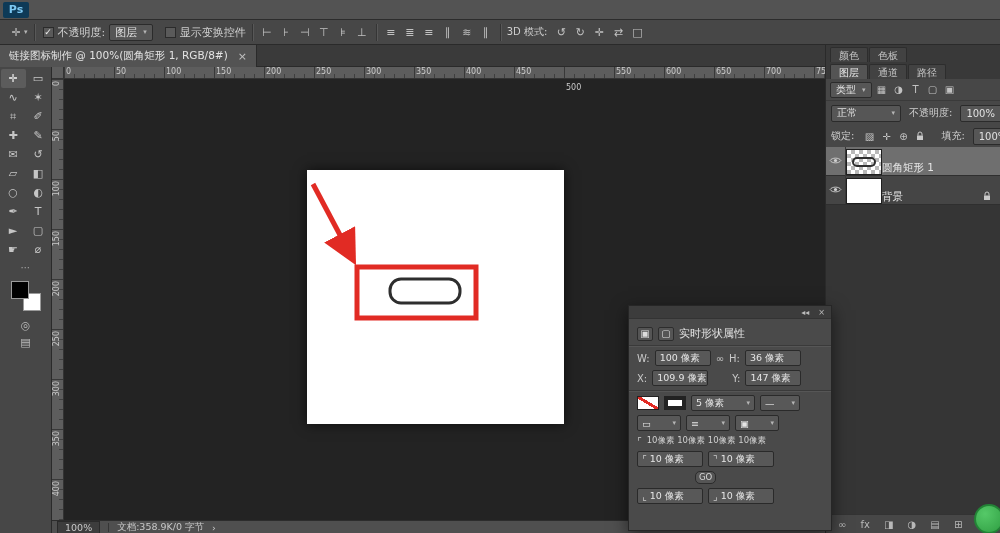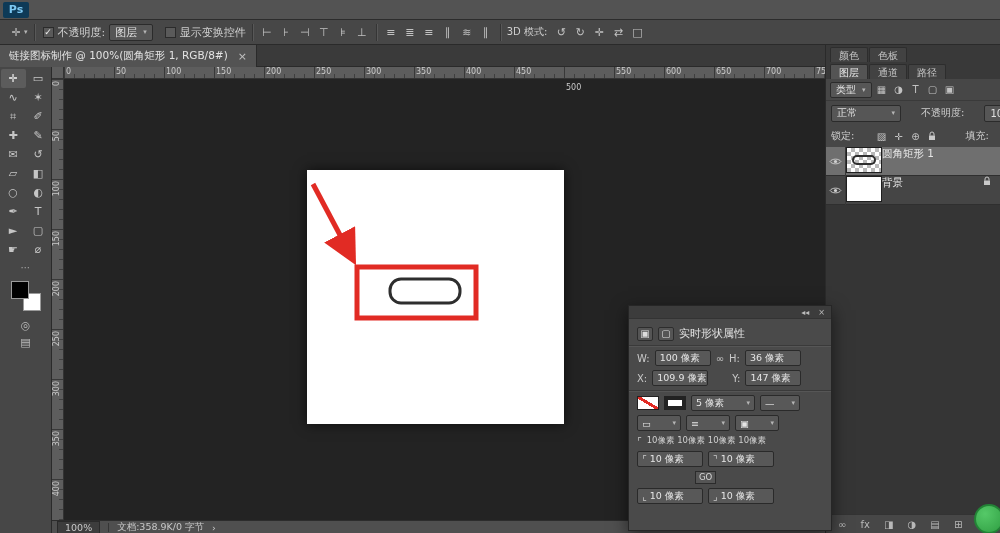--- a/index.html
+++ b/index.html
@@ -76,25 +76,25 @@
   
   .right-col{position:absolute;left:825px;top:45px;width:175px;height:488px;background:#474747;
     border-left:1px solid #2a2a2a;z-index:7;display:flex;flex-direction:column}
   .minitab-strip{height:17px;background:#393939;display:flex;gap:1px;padding:2px 0 0 4px;flex:none}
   .minitab{background:#424242;padding:1px 8px 0;font-size:10px;color:#c8c8c8;border:1px solid #2d2d2d;
     border-bottom:none;border-radius:2px 2px 0 0;white-space:nowrap}
   .minitab.active{background:#545454;color:#eee}
   .filterrow{height:22px;display:flex;align-items:center;padding:0 4px;gap:3px;border-bottom:1px solid #3a3a3a;flex:none}
   .mini-icon{width:14px;height:14px;display:inline-flex;align-items:center;justify-content:center;
     color:#c2c2c2;font-size:10px;flex:none}
-  .blendrow,.lockrow{height:24px;display:flex;align-items:center;padding:0 5px;gap:20px;flex:none}
+  .blendrow,.lockrow{height:24px;display:flex;align-items:center;padding:0 5px;gap:8px;flex:none}
   .lockrow{height:22px}
   .f-small{font-size:10px}
   .layer-list{height:367px;background:#353535;overflow:hidden;flex:none}
-  .layer-row{height:29px;display:flex;align-items:flex-start;border-bottom:1px solid #2f2f2f;background:#454545}
+  .layer-row{height:29px;display:flex;align-items:flex-end;border-bottom:1px solid #2f2f2f;background:#454545}
   .layer-row.selected{background:#6f6f6f}
   .eyebox{width:20px;height:29px;display:flex;align-items:center;justify-content:center;border-right:1px solid #383838;flex:none}
   .thumb{width:36px;height:26px;border:1px solid #1f1f1f;background:#fff;position:relative;flex:none}
   .thumb.checker{background-color:#fff;
     background-image:linear-gradient(45deg,#b9b9b9 25%,transparent 25%,transparent 75%,#b9b9b9 75%),
                      linear-gradient(45deg,#b9b9b9 25%,transparent 25%,transparent 75%,#b9b9b9 75%);
     background-position:0 0,4px 4px;background-size:8px 8px}
   .thumb.checker::after{content:"";position:absolute;left:5px;top:7px;right:5px;bottom:7px;
     border:2px solid #2e2e2e;border-radius:6px}
   .layer-name{font-size:10.5px;color:#e6e6e6;white-space:nowrap}
@@ -116,21 +116,21 @@
   .field{display:inline-flex;align-items:center;height:16px;background:#585858;border:1px solid #2a2a2a;
     border-radius:2px;padding:0 4px;font-size:9.5px;color:#e5e5e5;gap:3px;white-space:nowrap}
   .hdr-ic{width:16px;height:14px;display:inline-flex;align-items:center;justify-content:center;
     border:1px solid #2d2d2d;background:#555;color:#ddd;font-size:10px;border-radius:2px}
   .props-hr{height:1px;background:#3a3a3a;box-shadow:0 1px 0 #565656;margin:3px -8px}
   .fillsw{width:22px;height:14px;border:1px solid #222;flex:none;
     background:linear-gradient(to top right,#fff 43%,#e12b24 43%,#e12b24 57%,#fff 57%)}
   .strokesw{width:22px;height:14px;border:1px solid #222;background:#fff;box-shadow:inset 0 0 0 3px #222;flex:none}
   .radius-summary{font-size:8.5px;color:#cfcfcf;white-space:nowrap}
   .go-link{margin-left:58px;font-size:8.5px;color:#d8d8d8;background:#555;border:1px solid #2b2b2b;
-    border-radius:0;padding:0 3px;line-height:11px}
+    border-radius:5px;padding:0 3px;line-height:11px}
 
   
   .badge{position:absolute;left:974px;top:504px;width:30px;height:30px;border-radius:50%;z-index:90;
     background:radial-gradient(circle at 35% 30%,#55c968,#2f9e42);border:2px solid #238236}
 </style>
 </head>
 <body>
 
 <div class="app">
 

